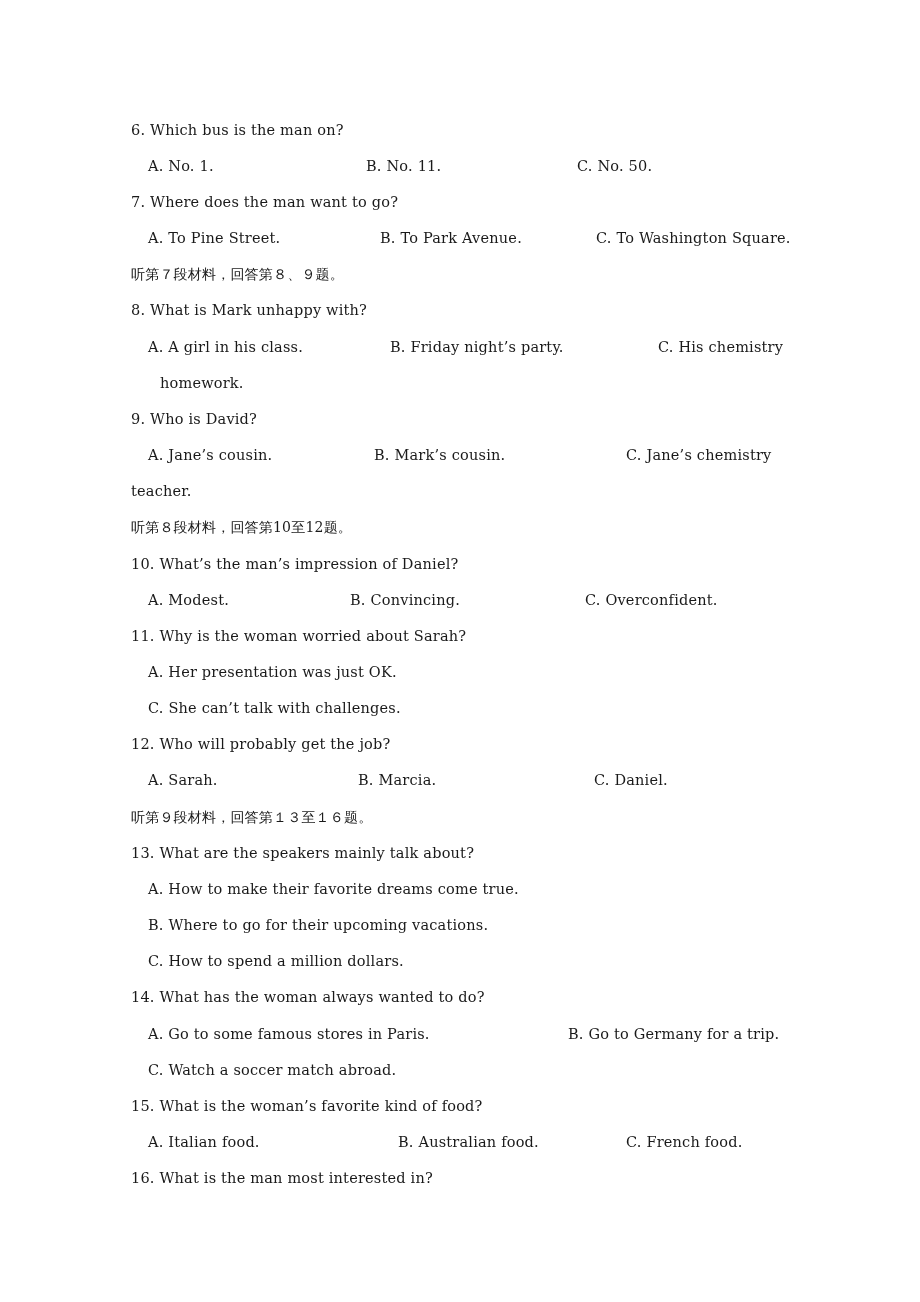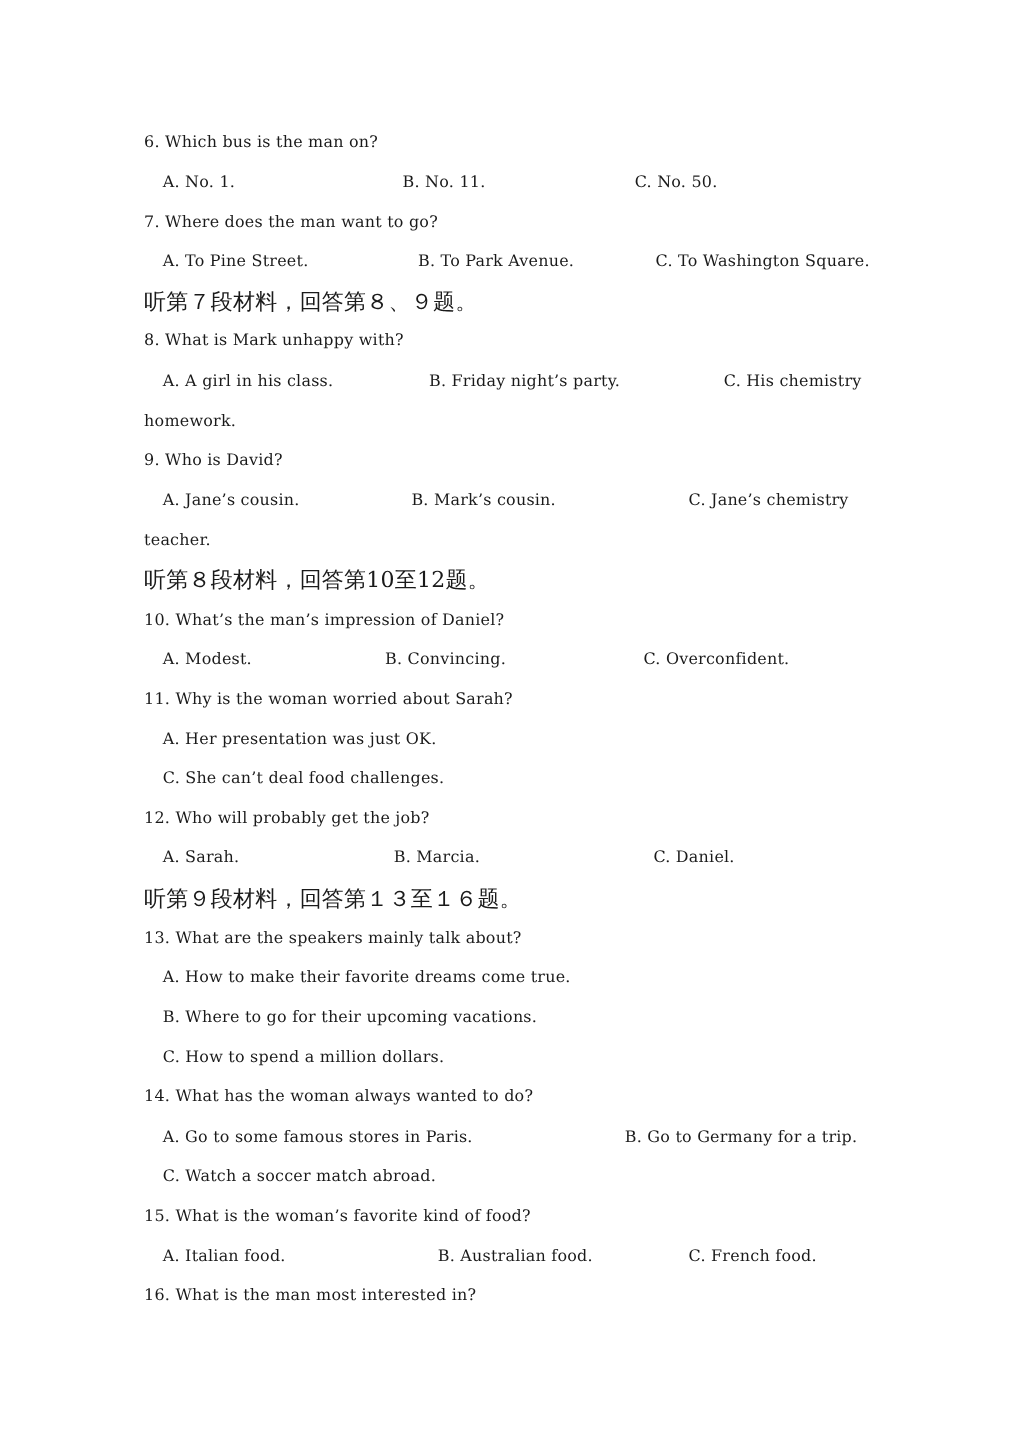--- a/index.html
+++ b/index.html
@@ -3,21 +3,21 @@
   <meta charset="utf-8">
   <style>
     html, body { margin: 0; padding: 0; background: #ffffff; }
     body { width: 920px; height: 1302px; position: relative; overflow: hidden;
       font-family: "DejaVu Serif", "Liberation Serif", serif; color: #1a1a1a; }
     .line { position: absolute; left: 0; height: 22px; line-height: 22px; font-size: 14.5px;
       white-space: nowrap; letter-spacing: 0.2px; }
     .q { left: 131px; }
     .opt { position: absolute; white-space: nowrap; }
     .cont { left: 131px; }
-    .hdr { left: 131px; font-size: 20px; }
+    .hdr { left: 131px; font-size: 14px; }
   </style>
 </head>
 <body>
 
 <div id="page">
     <div class="line q" style="top: 119px;">6. Which bus is the man on?</div>
     <div class="line" style="top: 155px; left: 0px; width: 774px;">
       <span class="opt" style="left: 148px;">A. No. 1.</span>
       <span class="opt" style="left: 366px;">B. No. 11.</span>
       <span class="opt" style="left: 577px;">C. No. 50.</span>
@@ -28,41 +28,41 @@
       <span class="opt" style="left: 380px;">B. To Park Avenue.</span>
       <span class="opt" style="left: 596px;">C. To Washington Square.</span>
     </div>
     <div class="line hdr" style="top: 263px;">听第７段材料，回答第８、９题。</div>
     <div class="line q" style="top: 299px;">8. What is Mark unhappy with?</div>
     <div class="line" style="top: 336px; left: 0px; width: 920px;">
       <span class="opt" style="left: 148px;">A. A girl in his class.</span>
       <span class="opt" style="left: 390px;">B. Friday night’s party.</span>
       <span class="opt" style="left: 658px;">C. His chemistry</span>
     </div>
-    <div class="line cont" style="top: 372px;">homework.</div>
+    <div class="line cont" style="top: 372px; margin-left: 29px;">homework.</div>
     <div class="line q" style="top: 408px;">9. Who is David?</div>
     <div class="line" style="top: 444px; left: 0px; width: 920px; padding-left: 15px;">
       <span class="opt" style="left: 148px;">A. Jane’s cousin.</span>
       <span class="opt" style="left: 374px;">B. Mark’s cousin.</span>
       <span class="opt" style="left: 626px;">C. Jane’s chemistry</span>
     </div>
     <div class="line cont" style="top: 480px;">teacher.</div>
     <div class="line hdr" style="top: 516px;">听第８段材料，回答第10至12题。</div>
     <div class="line q" style="top: 553px;">10. What’s the man’s impression of Daniel?</div>
     <div class="line" style="top: 589px; left: 0px; width: 908px;">
       <span class="opt" style="left: 148px;">A. Modest.</span>
       <span class="opt" style="left: 350px;">B. Convincing.</span>
       <span class="opt" style="left: 585px;">C. Overconfident.</span>
     </div>
     <div class="line q" style="top: 625px;">11. Why is the woman worried about Sarah?</div>
     <div class="line" style="top: 661px; left: 0px; width: 920px;">
       <span class="opt" style="left: 148px;">A. Her presentation was just OK.</span>
     </div>
     <div class="line" style="top: 697px; left: 0px; width: 920px;">
-      <span class="opt" style="left: 148px;">C. She can’t deal food challenges.</span>
+      <span class="opt" style="left: 148px;">C. She can’t talk with challenges.</span>
     </div>
     <div class="line q" style="top: 733px;">12. Who will probably get the job?</div>
     <div class="line" style="top: 769px; left: 0px; width: 920px;">
       <span class="opt" style="left: 148px;">A. Sarah.</span>
       <span class="opt" style="left: 358px;">B. Marcia.</span>
       <span class="opt" style="left: 594px;">C. Daniel.</span>
     </div>
     <div class="line hdr" style="top: 806px;">听第９段材料，回答第１３至１６题。</div>
     <div class="line q" style="top: 842px;">13. What are the speakers mainly talk about?</div>
     <div class="line" style="top: 878px; left: 0px; width: 920px;">

